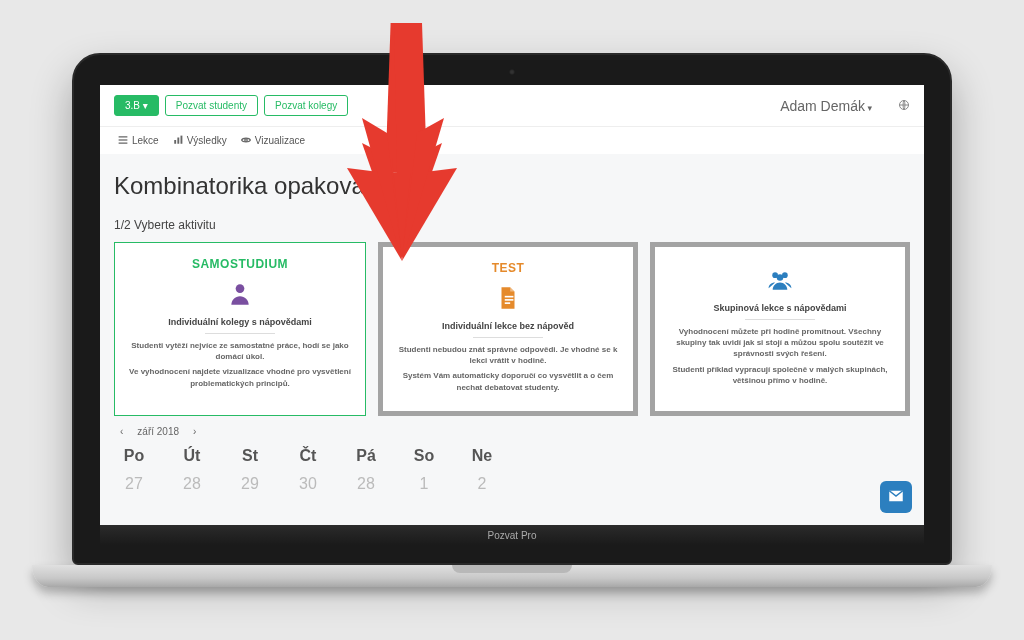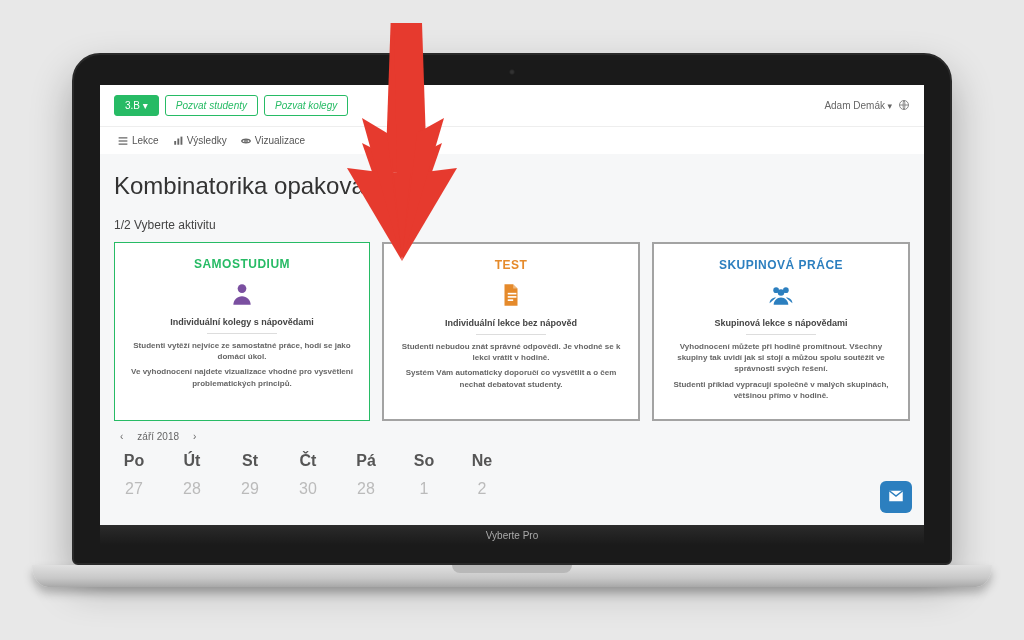--- a/index.html
+++ b/index.html
@@ -54,43 +54,43 @@
   .topbar-left { display: flex; gap: 6px; }
   .btn {
     border: 1px solid;
     border-radius: 3px;
     padding: 4px 10px;
     font-size: 10px;
     cursor: pointer;
     background: #fff;
   }
   .btn-green { background: #27bb65; border-color: #27bb65; color: #fff; }
-  .btn-outline-green { border-color: #27bb65; color: #27bb65; font-style: italic; }
-  .topbar-right { display: flex; align-items: center; gap: 6px; font-size: 10px; color: #666; text-align: center; }
+  .btn-outline-green { border-color: #27bb65; color: #27bb65; }
+  .topbar-right { display: flex; align-items: center; gap: 26px; font-size: 14px; color: #666; text-align: center; }
   .caret-down::after { content: " ▾"; font-size: 9px; }
   .globe-icon svg { width: 12px; height: 12px; }
   
   .tabs {
     display: flex;
     gap: 14px;
     padding: 8px 18px;
     background: #fff;
     font-size: 10px;
     color: #555;
   }
-  .tab { display: flex; align-items: flex-end; gap: 4px; cursor: pointer; }
+  .tab { display: flex; align-items: flex-start; gap: 4px; cursor: pointer; }
   .tab svg { width: 10px; height: 10px; }
   
   .content { padding: 18px 14px; }
   .page-title { font-size: 24px; font-weight: 300; color: #333; margin-bottom: 18px; }
   .step-label { font-size: 12px; color: #444; margin-bottom: 10px; }
   .cards { display: flex; gap: 12px; }
   .card {
     flex: 1;
-    border: 2px solid #a3a3a3;
+    border: 5px solid #a3a3a3;
     padding: 14px 12px;
     text-align: center;
     background: #fff;
   }
   .card.selected { border: 1.5px solid #27bb65; }
   .card-title { font-size: 12px; font-weight: 600; letter-spacing: 0.5px; margin-bottom: 10px; }
   .card.selected .card-title { color: #27bb65; }
   .card:nth-child(2) .card-title { color: #e58a2b; }
   .card:nth-child(3) .card-title { color: #2c7fbf; }
   .card-icon { margin: 6px auto 8px; }
@@ -229,21 +229,20 @@
                   <rect x="9" y="16" width="5" height="1.5" fill="#fff"></rect>
                 </svg>
             </div>
             <div class="card-sub">Individuální lekce bez nápověd</div>
             <div class="divider"></div>
             <div class="card-desc">Studenti nebudou znát správné odpovědi. Je vhodné se k lekci vrátit v hodině.</div>
             <div class="card-desc">Systém Vám automaticky doporučí co vysvětlit a o čem nechat debatovat studenty.</div>
           </div>
 
           <div class="card">
-            <div class="card-title">SKUPINOVÁ PRÁCE</div>
             <div class="card-icon">
               <svg viewBox="0 0 32 24" fill="#2c7fbf">
                   <circle cx="10" cy="6" r="3.5"></circle>
                   <circle cx="22" cy="6" r="3.5"></circle>
                   <circle cx="16" cy="9" r="4"></circle>
                   <path d="M2 22c0-4 3-7 8-7M30 22c0-4-3-7-8-7M7 24c0-5 4-9 9-9s9 4 9 9z"></path>
                 </svg>
             </div>
             <div class="card-sub">Skupinová lekce s nápovědami</div>
             <div class="divider"></div>
@@ -281,21 +280,21 @@
       <div class="chat-fab">
         <span>
           <svg viewBox="0 0 24 24">
               <path d="M3 5h18v14H3z" fill="#fff"></path>
               <path d="M3 5l9 7 9-7" fill="none" stroke="#2c7fbf" stroke-width="2"></path>
             </svg>
         </span>
       </div>
     </div>
 
-    <div class="hinge">Vyberte Pro</div>
+    <div class="hinge">Pozvat Pro</div>
   </div>
   <div class="base"></div>
 
   <div class="arrow-annot">
     <svg viewBox="0 0 140 240">
       <g fill="#e63a2e">
         <rect x="56" y="0" width="28" height="150" transform="rotate(2 70 75)"></rect>
         <polygon points="70,235 20,150 120,150"></polygon>
         <polygon points="70,235 30,120 60,135"></polygon>
         <polygon points="70,235 110,120 80,135"></polygon>

